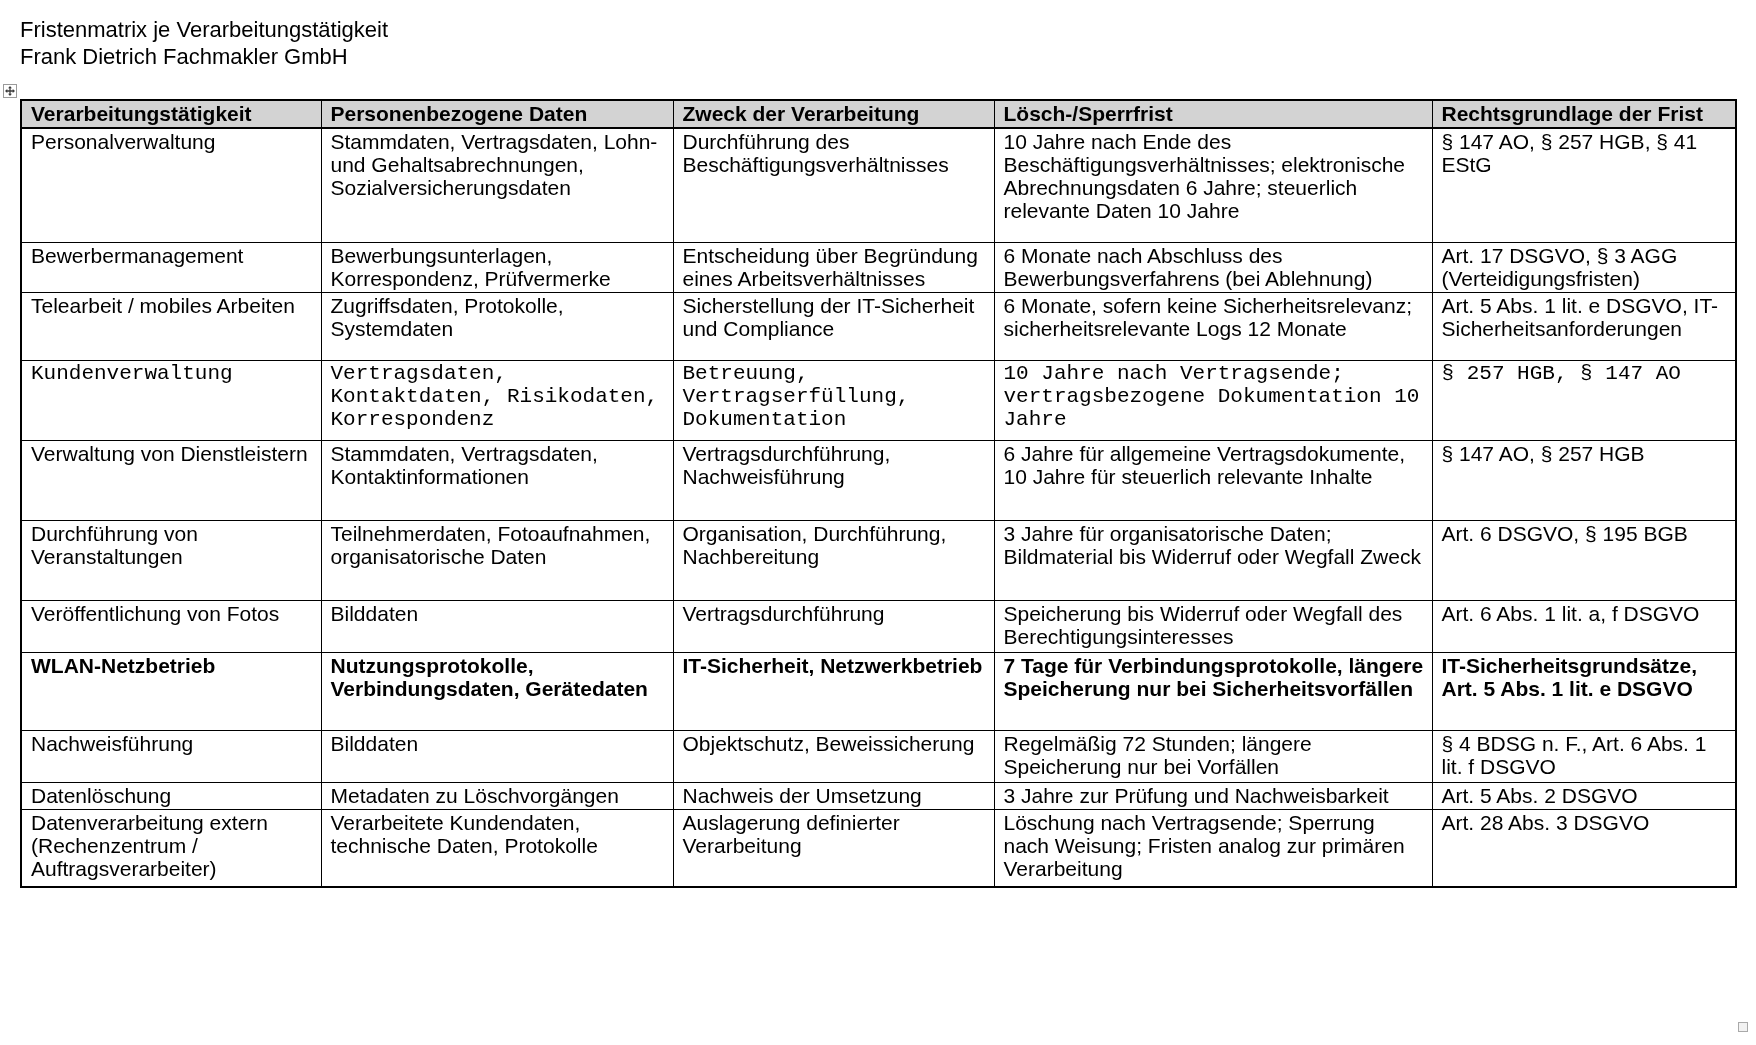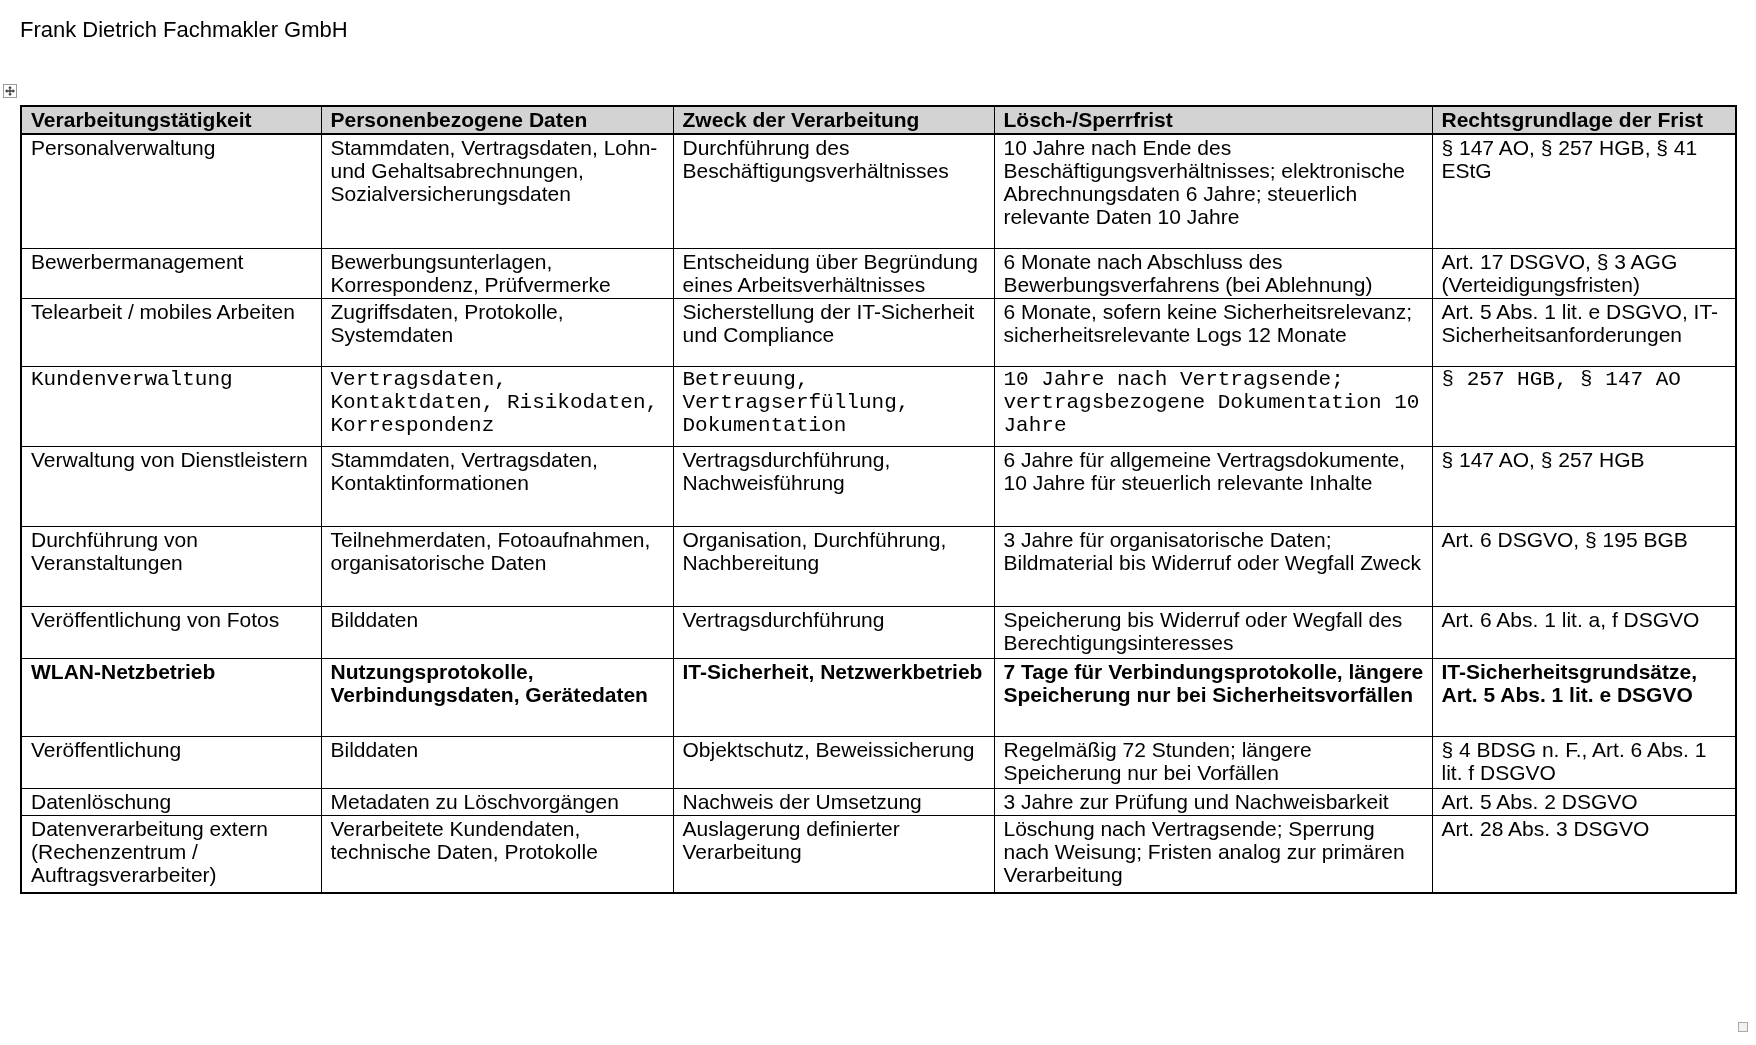--- a/index.html
+++ b/index.html
@@ -34,21 +34,21 @@
     border: 1px solid #9a9a9a;
     background: #ffffff;
     box-sizing: border-box;
     display: flex;
     align-items: center;
     justify-content: center;
   }
   table.matrix {
     position: absolute;
     left: 20px;
-    top: 105px;
+    top: 99px;
     width: 1715px;
     border-collapse: collapse;
     table-layout: fixed;
     border: 2px solid #000000;
     font-size: 21px;
     line-height: 23px;
   }
   table.matrix th, table.matrix td {
     border: 1px solid #000000;
     vertical-align: top;
@@ -75,20 +75,21 @@
     background: #f2f2f2;
     box-sizing: border-box;
   }
 </style>
 </head>
 <body>
 
 <div class="page">
 
   <div class="doc-title">
+    <div>Fristenmatrix je Verarbeitungstätigkeit</div>
     <div>Frank Dietrich Fachmakler GmbH</div>
   </div>
 
   <div class="move-handle">
     <svg width="10" height="10" viewBox="0 0 11 11" aria-hidden="true">
       <path d="M5.5 0 L7.6 2.5 L6.2 2.5 L6.2 4.8 L8.5 4.8 L8.5 3.4 L11 5.5 L8.5 7.6 L8.5 6.2 L6.2 6.2 L6.2 8.5 L7.6 8.5 L5.5 11 L3.4 8.5 L4.8 8.5 L4.8 6.2 L2.5 6.2 L2.5 7.6 L0 5.5 L2.5 3.4 L2.5 4.8 L4.8 4.8 L4.8 2.5 L3.4 2.5 Z" fill="#3a3a3a"></path>
     </svg>
   </div>
 
   <table class="matrix">
@@ -159,21 +160,21 @@
           <td>Art. 6 Abs. 1 lit. a, f DSGVO</td>
         </tr>
         <tr style="height: 78px; font-weight: bold;">
           <td>WLAN-Netzbetrieb</td>
           <td>Nutzungsprotokolle, Verbindungsdaten, Gerätedaten</td>
           <td>IT-Sicherheit, Netzwerkbetrieb</td>
           <td>7 Tage für Verbindungsprotokolle, längere Speicherung nur bei Sicherheitsvorfällen</td>
           <td>IT-Sicherheitsgrundsätze, Art. 5 Abs. 1 lit. e DSGVO</td>
         </tr>
         <tr style="height: 52px;">
-          <td>Veröffentlichung</td>
+          <td>Nachweisführung</td>
           <td>Bilddaten</td>
           <td>Objektschutz, Beweissicherung</td>
           <td>Regelmäßig 72 Stunden; längere Speicherung nur bei Vorfällen</td>
           <td>§ 4 BDSG n. F., Art. 6 Abs. 1 lit. f DSGVO</td>
         </tr>
         <tr style="height: 26px;">
           <td>Datenlöschung</td>
           <td>Metadaten zu Löschvorgängen</td>
           <td>Nachweis der Umsetzung</td>
           <td>3 Jahre zur Prüfung und Nachweisbarkeit</td>

